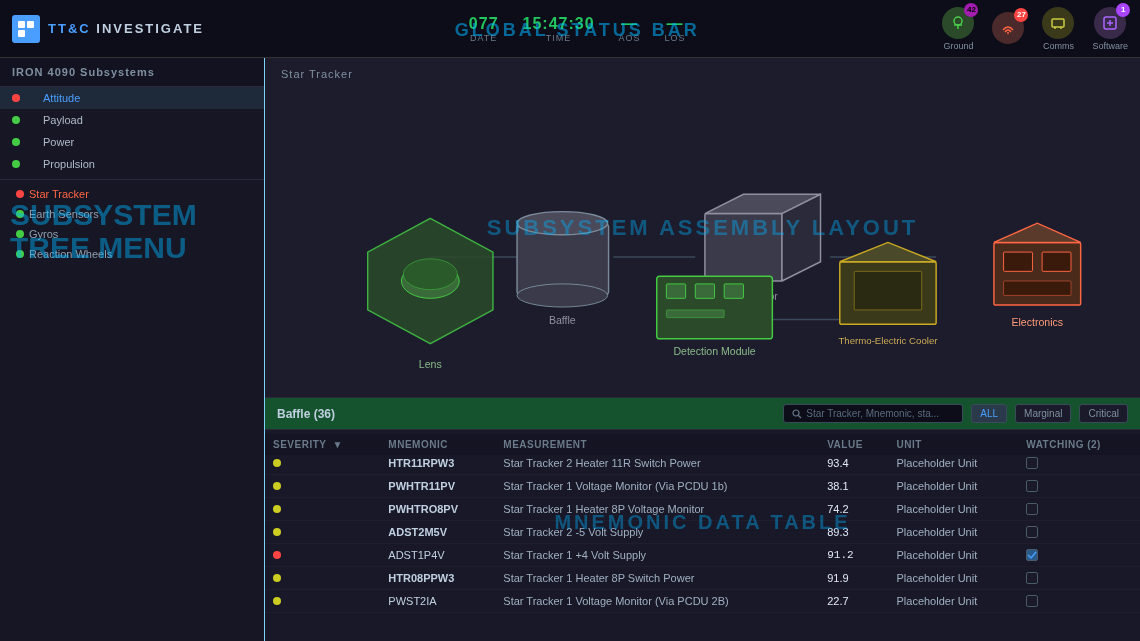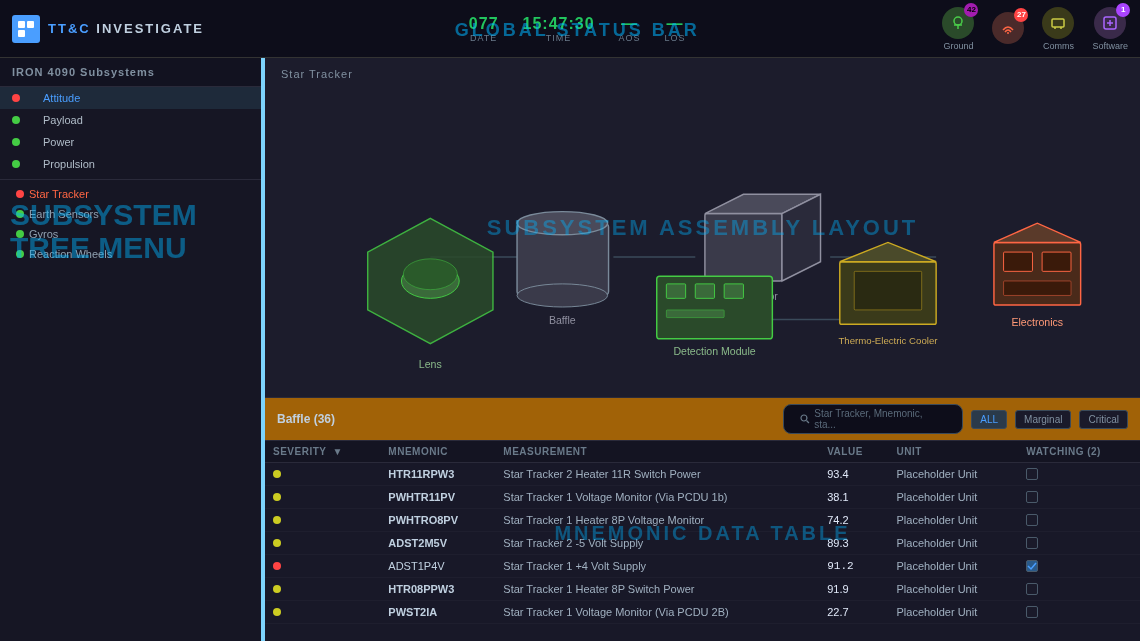--- a/index.html
+++ b/index.html
@@ -125,21 +125,21 @@
     
     #main {
       display: flex;
       height: calc(641px - 58px);
     }
 
     
     #sidebar {
       width: 265px;
       background: #161624;
-      border-right: 4px solid #7dd3fc;
+      border-right: 1px solid #7dd3fc;
       overflow-y: auto;
       flex-shrink: 0;
     }
     #sidebar-title {
       padding: 8px 12px;
       font-size: 11px;
       color: #8090a0;
       background: #121220;
       border-bottom: 1px solid #2a2a3a;
       font-weight: bold;
@@ -237,41 +237,41 @@
     #data-panel {
       flex: 1;
       overflow-y: auto;
       background: #181828;
     }
     #table-header-row {
       display: flex;
       align-items: center;
       justify-content: space-between;
       padding: 6px 12px;
-      background: #a16207;
+      background: #14532d;
       border-bottom: 1px solid #2a2a3a;
       position: sticky;
       top: 0;
       z-index: 5;
     }
     #table-section-title {
       font-size: 12px;
       color: #c0d0e0;
       font-weight: bold;
     }
     #table-controls {
       display: flex;
       align-items: center;
       gap: 8px;
     }
     #search-box {
       background: #0d0d1a;
       border: 1px solid #3a4a5a;
-      border-radius: 8px;
-      padding: 3px 16px;
+      border-radius: 3px;
+      padding: 3px 8px;
       color: #8090a0;
       font-size: 10px;
       width: 180px;
       display: flex;
       align-items: center;
       gap: 4px;
     }
     .filter-btn {
       padding: 3px 8px;
       border-radius: 3px;
@@ -648,21 +648,21 @@
     <td>
       <div class="watch-checkbox ">
         
       </div>
     </td>
   </tr>
               <tr>
     <td>
       <span class="severity-dot" style="background:#cccc22;"></span>
     </td>
-    <td style="color:#c0d0e0;font-weight:bold;margin-left:24px;">PWST2IA</td>
+    <td style="color:#c0d0e0;font-weight:normal;margin-left:24px;">PWST2IA</td>
     <td>Star Tracker 1 Voltage Monitor (Via PCDU 2B)</td>
     <td style="color:#e0e8f8;">22.7</td>
     <td>Placeholder Unit</td>
     <td>
       <div class="watch-checkbox ">
         
       </div>
     </td>
   </tr>
             </tbody>

